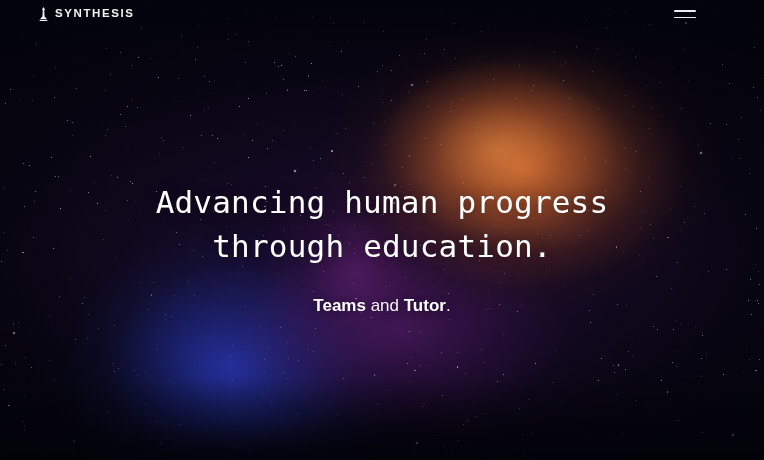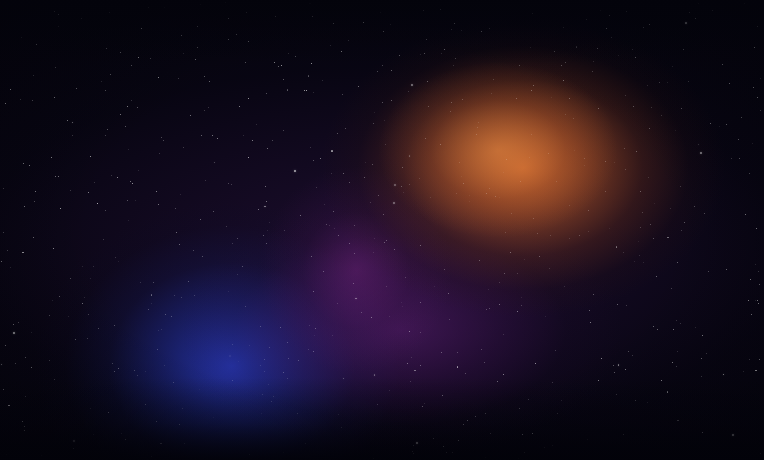--- a/index.html
+++ b/index.html
@@ -747,19 +747,40 @@
       <span class="star" style="left: 140.7px; top: 27.6px; width: 0.8px; height: 0.8px; opacity: 0.86;"></span>
       <span class="star" style="left: 551.7px; top: 445.4px; width: 0.8px; height: 0.8px; opacity: 0.28;"></span>
       <span class="star" style="left: 204.1px; top: 109.9px; width: 0.8px; height: 0.8px; opacity: 0.31;"></span>
       <span class="star" style="left: 755.4px; top: 370.3px; width: 1.2px; height: 1.2px; opacity: 0.73;"></span>
       <span class="star" style="left: 245.1px; top: 306.3px; width: 0.8px; height: 0.8px; opacity: 0.3;"></span>
     </div>
   <div class="bg-layer vignette"></div>
   <div class="bg-layer top-fade"></div>
   <div class="bg-layer bottom-fade"></div>
 
+  <div class="header">
+    <a class="logo" href="#">
+      <span>
+        <svg class="logo-mark" viewBox="0 0 11 14" xmlns="http://www.w3.org/2000/svg">
+          <path d="M5.5 0 L7.0 2.6 L6.2 3.4 L6.6 9.6 L8.4 11.2 L8.4 12.1 L2.6 12.1 L2.6 11.2 L4.4 9.6 L4.8 3.4 L4.0 2.6 Z" fill="#f2f2f5"></path>
+          <rect x="1.6" y="12.7" width="7.8" height="1.3" rx="0.4" fill="#f2f2f5"></rect>
+        </svg>
+      </span>
+      <span class="logo-text">SYNTHESIS</span>
+    </a>
+
+    <button class="menu-btn" aria-label="Menu">
+      <span class="menu-bar"></span>
+      <span class="menu-bar"></span>
+    </button>
+  </div>
 
   <div class="hero">
+    <h1 class="headline">Advancing human progress
+through education.</h1>
     <p class="subhead">
+      <span class="line2">
+        <span class="prod">Teams</span><span> and </span><span class="prod">Tutor</span><span>.</span>
+      </span>
     </p>
   </div>
 
 </div>
 
 </body></html>

